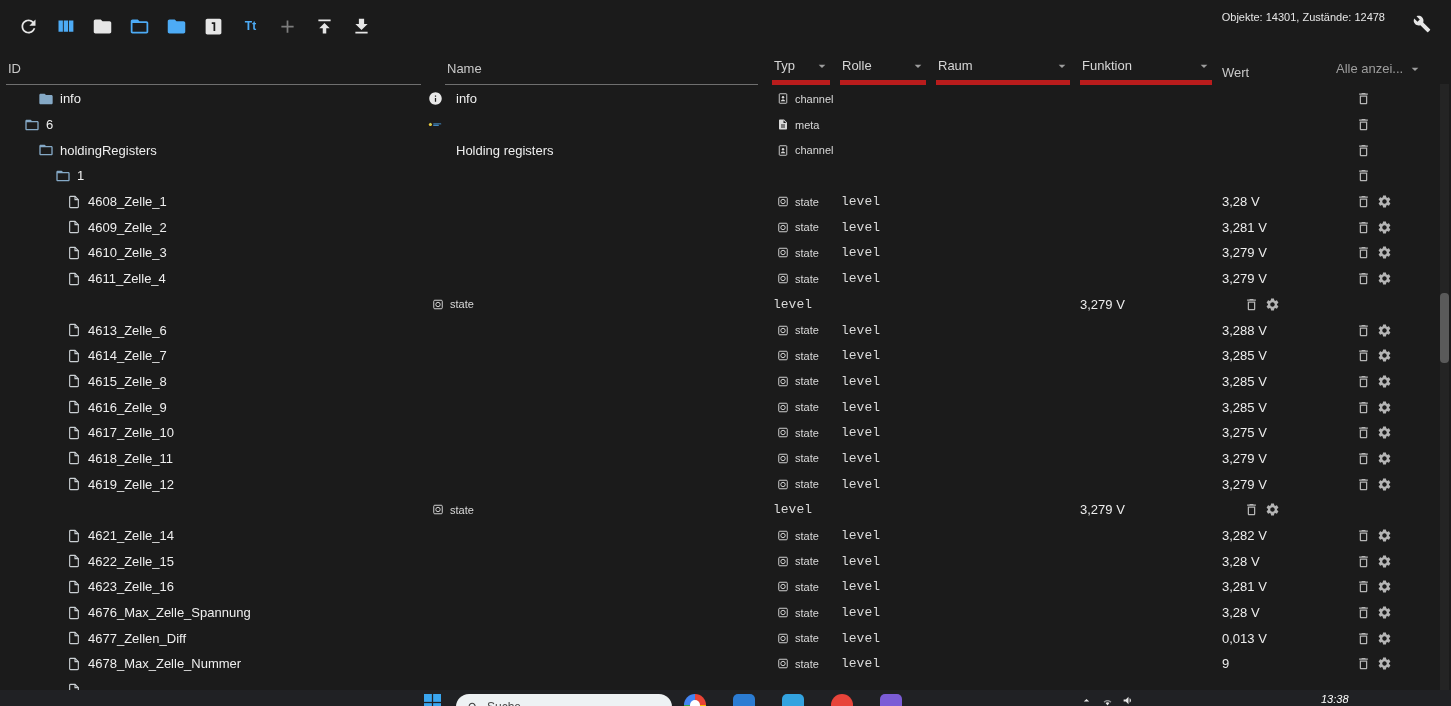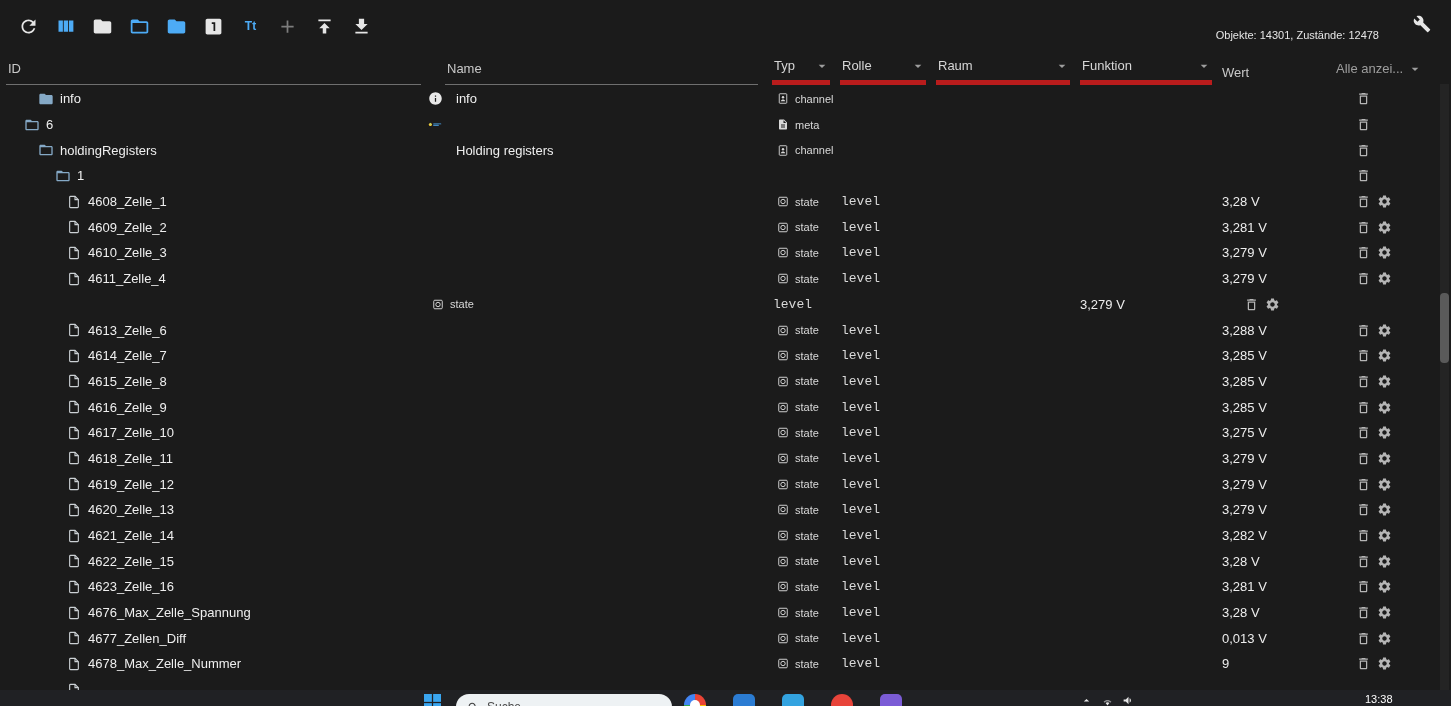--- a/index.html
+++ b/index.html
@@ -9,21 +9,21 @@
     font-family:"Liberation Sans", sans-serif;
   }
   .app{position:absolute;inset:0;}
   
   .toolbar{height:52px;display:flex;align-items:center;padding:0 10px;}
   .tb-buttons{display:flex;align-items:center;}
   .tb-btn{width:37px;height:37px;display:flex;align-items:center;justify-content:center;cursor:pointer;border-radius:50%;}
   .tb-btn .ic{display:flex;}
   .tb-btn svg{width:21px;height:21px;display:block;}
   .tt{font-size:12px;font-weight:700;letter-spacing:0;}
-  .toolbar-right{margin-left:auto;display:flex;align-items:flex-end;gap:28px;padding-right:4px;}
+  .toolbar-right{margin-left:auto;display:flex;align-items:flex-start;gap:22px;padding-right:4px;}
   .stats{font-size:11px;color:#e6e6e6;white-space:nowrap;}
   .wrench-btn{width:30px;height:30px;display:flex;align-items:center;justify-content:center;cursor:pointer;color:#e6e6e6;}
   .wrench-btn svg{width:18px;height:18px;}
   
   .table{width:1437px;}
   .thead{display:grid;grid-template-columns:425px 345px 68px 96px 144px 142px 112px 1fr;height:34px;align-items:end;}
   .filter-input{
     background:transparent;border:none;border-bottom:1px solid #6f6f6f;outline:none;
     color:#f0f0f0;font-size:13px;height:25px;padding:0 0 3px 2px;margin:0 6px 1px 6px;width:calc(100% - 12px);
     font-family:"Liberation Sans", sans-serif;
@@ -77,21 +77,21 @@
   .search-pill .mag svg{width:13px;height:13px;}
   .search-pill .search-text{font-size:12px;color:#4a4a4a;}
   .tb-apps{left:684px;display:flex;gap:27px;}
   .tb-app{width:22px;height:22px;cursor:pointer;position:relative;}
   .tb-app.square{border-radius:5px;}
   .tb-app.circle{border-radius:50%;}
   .tb-app .dot{position:absolute;left:6px;top:6px;width:10px;height:10px;border-radius:50%;background:#fff;}
   .tray{left:1080px;display:flex;gap:8px;align-items:center;color:#e8e8e8;}
   .tray .tr-ic{display:flex;cursor:pointer;}
   .tray .tr-ic svg{width:13px;height:13px;}
-  .clock{left:1365px;top:3px;font-size:11px;color:#fff;cursor:pointer;}
+  .clock{left:1321px;top:3px;font-size:11px;color:#fff;cursor:pointer;font-style:italic;}
 </style>
 </head>
 <body>
 
 <div class="app">
 
   <div class="toolbar">
     <div class="tb-buttons">
         <div class="tb-btn" style="color: rgb(230, 230, 230);">
           <span class="ic">
@@ -855,30 +855,20 @@
               </svg>
             </span>
       <span class="action">
               <svg viewBox="0 0 24 24">
                 <path fill="currentColor" d="M19.14 12.94c.04-.3.06-.61.06-.94 0-.32-.02-.64-.07-.94l2.03-1.58c.18-.14.23-.41.12-.61l-1.92-3.32c-.12-.22-.37-.29-.59-.22l-2.39.96c-.5-.38-1.03-.7-1.62-.94l-.36-2.54c-.04-.24-.24-.41-.48-.41h-3.84c-.24 0-.43.17-.47.41l-.36 2.54c-.59.24-1.13.57-1.62.94l-2.39-.96c-.22-.08-.47 0-.59.22L2.74 8.87c-.12.21-.08.47.12.61l2.03 1.58c-.05.3-.09.63-.09.94s.02.64.07.94l-2.03 1.58c-.18.14-.23.41-.12.61l1.92 3.32c.12.22.37.29.59.22l2.39-.96c.5.38 1.03.7 1.62.94l.36 2.54c.05.24.24.41.48.41h3.84c.24 0 .44-.17.47-.41l.36-2.54c.59-.24 1.13-.56 1.62-.94l2.39.96c.22.08.47 0 .59-.22l1.92-3.32c.12-.22.07-.47-.12-.61l-2.01-1.58zM12 15.6c-1.98 0-3.6-1.62-3.6-3.6s1.62-3.6 3.6-3.6 3.6 1.62 3.6 3.6-1.62 3.6-3.6 3.6z"></path>
               </svg>
             </span>
     </div>
   </div>
         <div class="row">
-    <div class="cell cell-id">
-      <span class="indent" style="width: 66px;"></span>
-      <span class="tree-icon file">
-              <svg viewBox="0 0 24 24">
-                <path fill="none" stroke="currentColor" stroke-width="1.7" d="M13.5 3.5H6.8c-.72 0-1.3.58-1.3 1.3v14.4c0 .72.58 1.3 1.3 1.3h10.4c.72 0 1.3-.58 1.3-1.3V8.5l-5-5z"></path>
-                <path fill="none" stroke="currentColor" stroke-width="1.7" d="M13.5 3.5v5h5"></path>
-              </svg>
-            </span>
-      <span class="row-id">4620_Zelle_13</span>
-    </div>
     <div class="cell cell-name">
       <span class="name-icon-slot"></span>
       <span class="row-name"></span>
     </div>
     <div class="cell cell-typ">
       <span class="typ-icon">
               <svg viewBox="0 0 24 24">
                 <rect x="3.5" y="3.5" width="17" height="17" rx="2" fill="none" stroke="currentColor" stroke-width="1.9"></rect>
                 <circle cx="12" cy="12" r="4.4" fill="none" stroke="currentColor" stroke-width="1.9"></circle>
               </svg>

